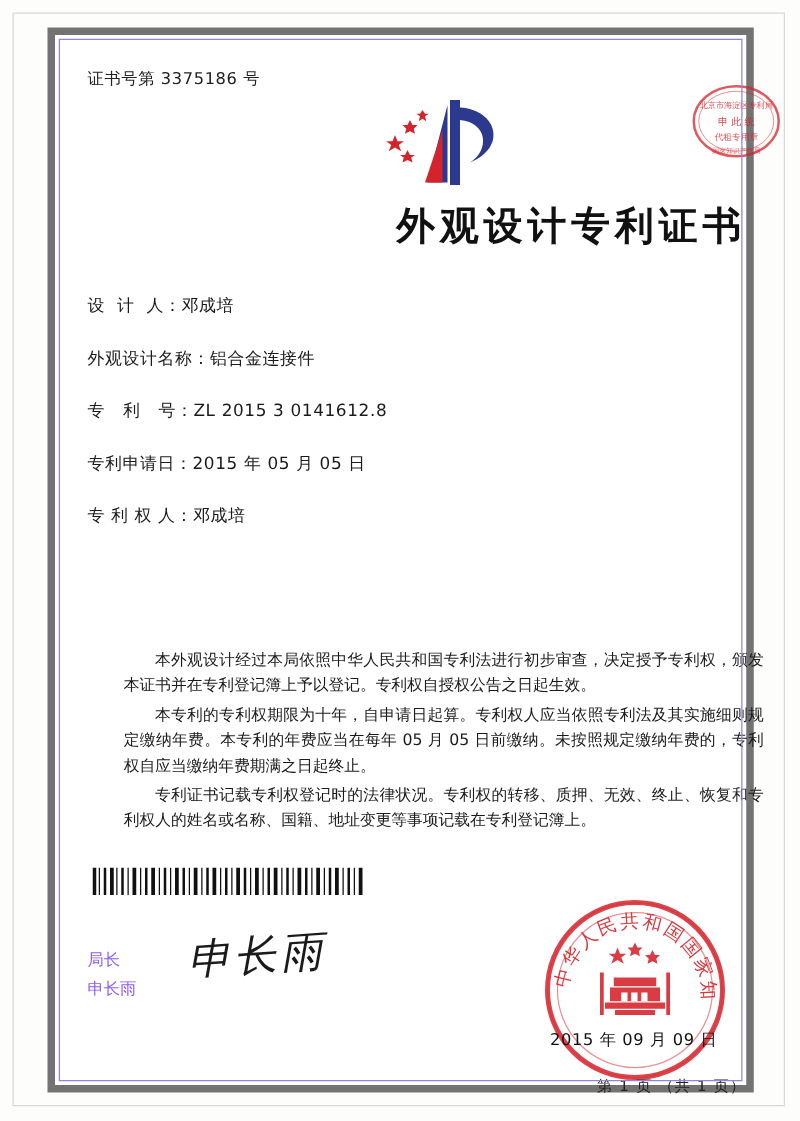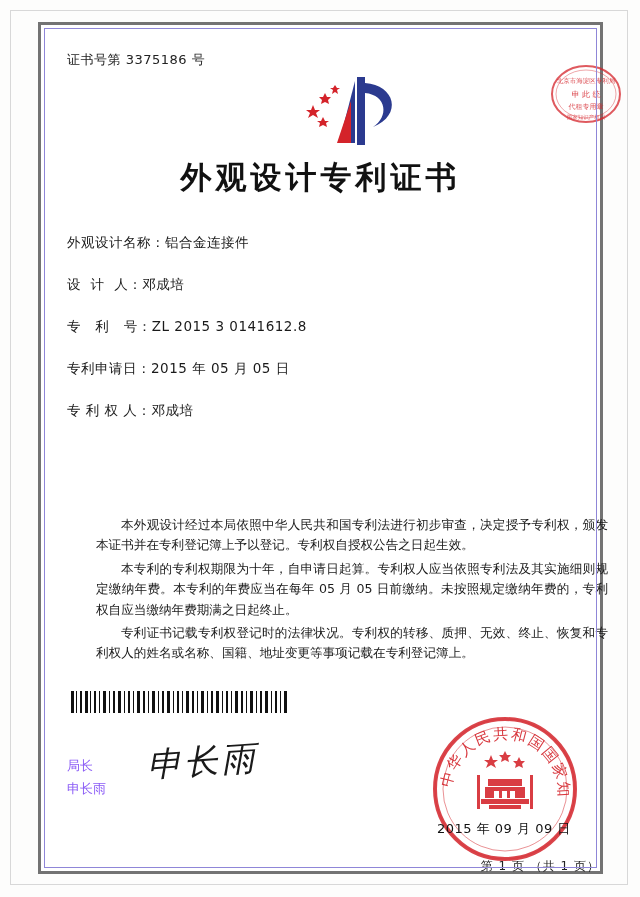--- a/index.html
+++ b/index.html
@@ -27,21 +27,21 @@
     position: absolute;
     left: 10px; top: 10px;
     width: 618px; height: 875px;
     border: 1px solid #d8d8d8;
     box-sizing: border-box;
   }
   .cert-frame {
     position: absolute;
     left: 38px; top: 22px;
     width: 565px; height: 852px;
-    border: 3px solid #737373;
+    border: 6px solid #737373;
     box-sizing: border-box;
     background: #ffffff;
   }
   .cert-frame::after {
     content: "";
     position: absolute;
     left: 3px; top: 3px; right: 3px; bottom: 3px;
     border: 1px solid #8f86d8;
     pointer-events: none;
   }
@@ -65,21 +65,21 @@
   .top-stamp {
     position: absolute;
     left: 508px; top: 32px;
     width: 74px; height: 74px;
   }
 
   .title {
     position: absolute;
     left: 0; right: 0;
     top: 132px;
-    text-align: center;
+    text-align: right;
     font-family: "DejaVu Serif", "Liberation Serif", serif;
     font-weight: bold;
     font-size: 31px;
     letter-spacing: 4px;
     color: #111;
   }
 
   .fields {
     position: absolute;
     left: 26px;
@@ -204,22 +204,22 @@
         <text x="37" y="26" text-anchor="middle" font-size="6.5" fill="#d4232a" opacity="0.8" font-family="DejaVu Sans, sans-serif">北京市海淀区专利局</text>
         <text x="37" y="40" text-anchor="middle" font-size="8" fill="#d4232a" opacity="0.85" font-family="DejaVu Sans, sans-serif">申 此 统</text>
         <text x="37" y="52" text-anchor="middle" font-size="7" fill="#d4232a" opacity="0.8" font-family="DejaVu Sans, sans-serif">代租专用章</text>
         <text x="37" y="62" text-anchor="middle" font-size="5.5" fill="#d4232a" opacity="0.7" font-family="DejaVu Sans, sans-serif">国家知识产权局</text>
       </svg>
     </div>
 
     <div class="title">外观设计专利证书</div>
 
     <div class="fields">
+      <div class="field"><span class="label">设  计  人：</span><span class="value">邓成培</span></div>
       <div class="field"><span class="label">外观设计名称：</span><span class="value">铝合金连接件</span></div>
-      <div class="field"><span class="label">设  计  人：</span><span class="value">邓成培</span></div>
       <div class="field"><span class="label">专   利   号：</span><span class="value">ZL 2015 3 0141612.8</span></div>
       <div class="field"><span class="label">专利申请日：</span><span class="value">2015 年 05 月 05 日</span></div>
       <div class="field"><span class="label">专 利 权 人：</span><span class="value">邓成培</span></div>
     </div>
 
     <div class="paragraphs">
       <p>本外观设计经过本局依照中华人民共和国专利法进行初步审查，决定授予专利权，颁发本证书并在专利登记簿上予以登记。专利权自授权公告之日起生效。</p>
       <p>本专利的专利权期限为十年，自申请日起算。专利权人应当依照专利法及其实施细则规定缴纳年费。本专利的年费应当在每年 05 月 05 日前缴纳。未按照规定缴纳年费的，专利权自应当缴纳年费期满之日起终止。</p>
       <p>专利证书记载专利权登记时的法律状况。专利权的转移、质押、无效、终止、恢复和专利权人的姓名或名称、国籍、地址变更等事项记载在专利登记簿上。</p>
     </div>

